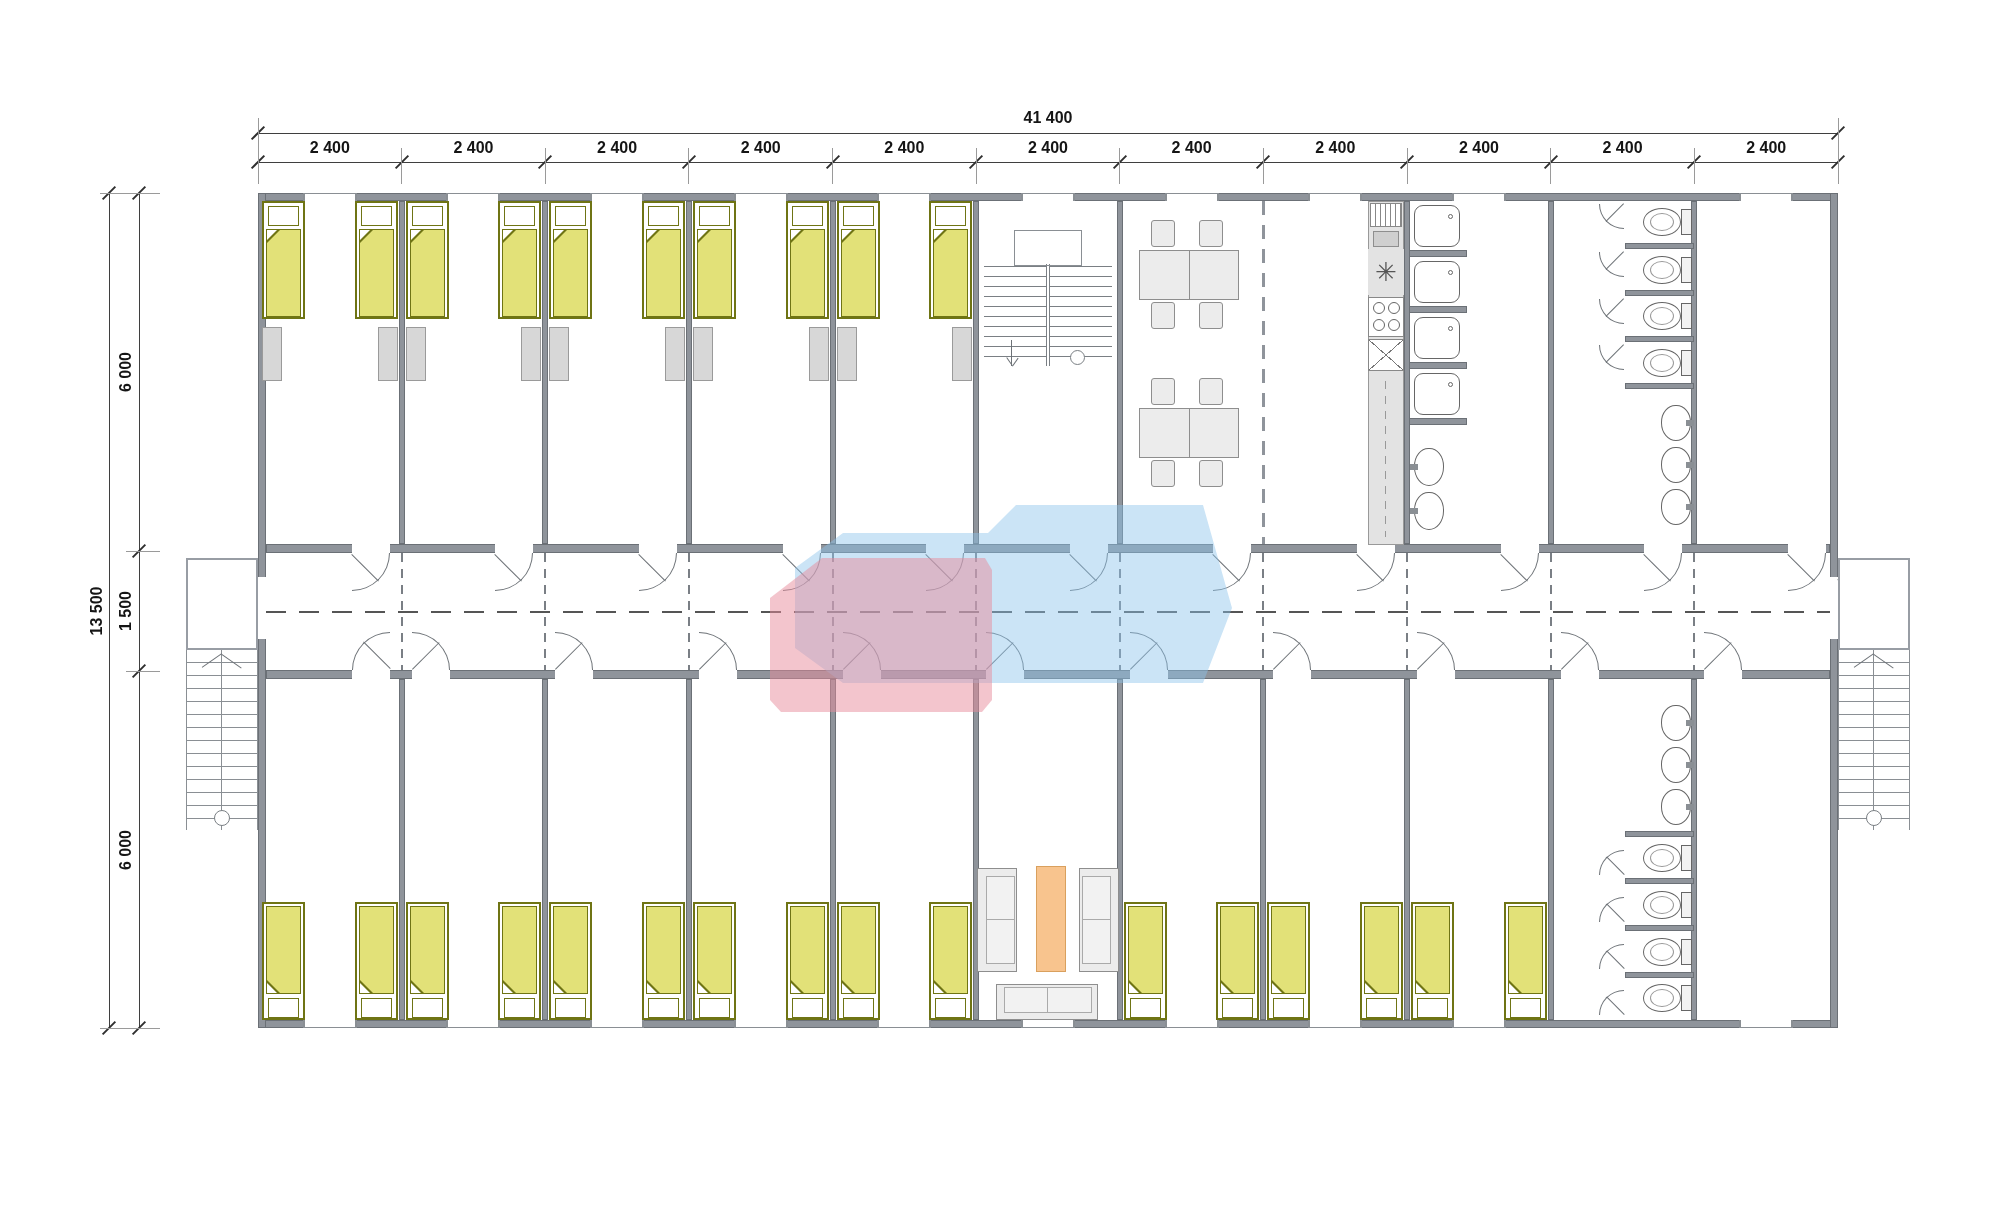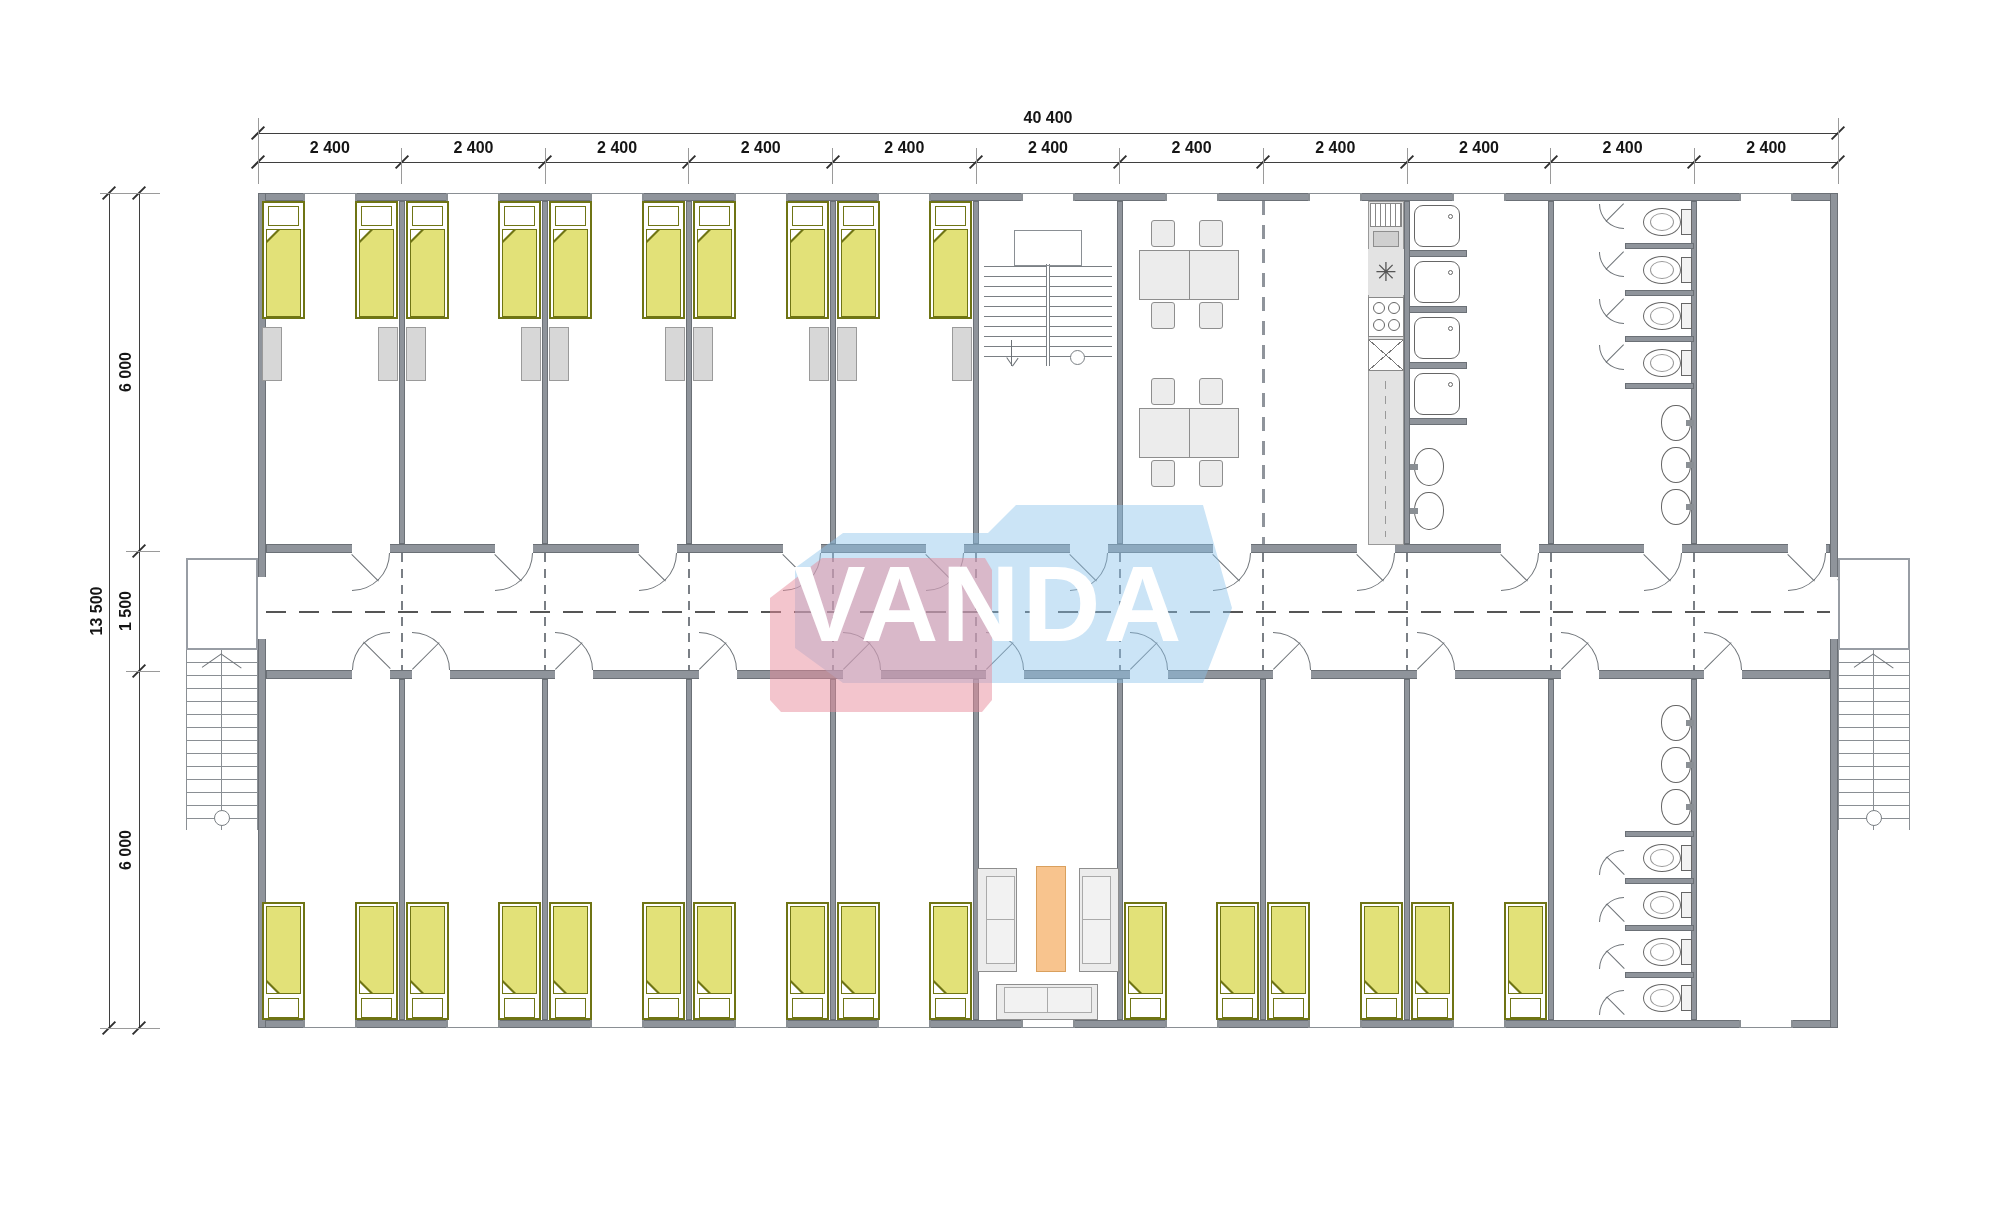--- a/index.html
+++ b/index.html
@@ -39,21 +39,21 @@
 </style>
 </head>
 <body>
 
 <div id="canvas">
   <div id="dims">
       <div class="dimline" style="left: 258px; top: 133px; width: 1580px; height: 1px;"></div>
       <div class="dimline" style="left: 258px; top: 162px; width: 1580px; height: 1px;"></div>
       <div class="dimline" style="left: 109px; top: 193px; width: 1px; height: 835px;"></div>
       <div class="dimline" style="left: 139px; top: 193px; width: 1px; height: 835px;"></div>
-      <div class="dimlabel" style="left: 1048px; top: 110px;">40 400</div>
+      <div class="dimlabel" style="left: 1048px; top: 110px;">41 400</div>
       <div class="dimlabel" style="left: 329.818px; top: 140px;">2 400</div>
       <div class="dimlabel" style="left: 473.455px; top: 140px;">2 400</div>
       <div class="dimlabel" style="left: 617.091px; top: 140px;">2 400</div>
       <div class="dimlabel" style="left: 760.727px; top: 140px;">2 400</div>
       <div class="dimlabel" style="left: 904.364px; top: 140px;">2 400</div>
       <div class="dimlabel" style="left: 1048px; top: 140px;">2 400</div>
       <div class="dimlabel" style="left: 1191.64px; top: 140px;">2 400</div>
       <div class="dimlabel" style="left: 1335.27px; top: 140px;">2 400</div>
       <div class="dimlabel" style="left: 1478.91px; top: 140px;">2 400</div>
       <div class="dimlabel" style="left: 1622.55px; top: 140px;">2 400</div>
@@ -558,15 +558,14 @@
       <div class="sink" style="left: 1661px; top: 705px; width: 30px; height: 36px;"></div>
       <div class="tap" style="left: 1686px; top: 720px; width: 8px; height: 6px;"></div>
       <div class="sink" style="left: 1661px; top: 747px; width: 30px; height: 36px;"></div>
       <div class="tap" style="left: 1686px; top: 762px; width: 8px; height: 6px;"></div>
       <div class="sink" style="left: 1661px; top: 789px; width: 30px; height: 36px;"></div>
       <div class="tap" style="left: 1686px; top: 804px; width: 8px; height: 6px;"></div>
     </div>
   <div id="watermark">
     <div class="wm-shape" id="wm-blue" style="background: rgba(140, 195, 235, 0.45); clip-path: polygon(843px 533px, 988px 533px, 1016px 505px, 1203px 505px, 1232px 608px, 1203px 683px, 843px 683px, 795px 648px, 795px 568px);"></div>
     <div class="wm-shape" id="wm-pink" style="background: rgba(231, 140, 155, 0.5); clip-path: polygon(822px 558px, 985px 558px, 992px 570px, 992px 700px, 982px 712px, 781px 712px, 770px 700px, 770px 598px);"></div>
-    <div id="wm-text" style="color: rgb(255, 255, 255);">VANDA</div>
   </div>
 </div>
 
 </body></html>

